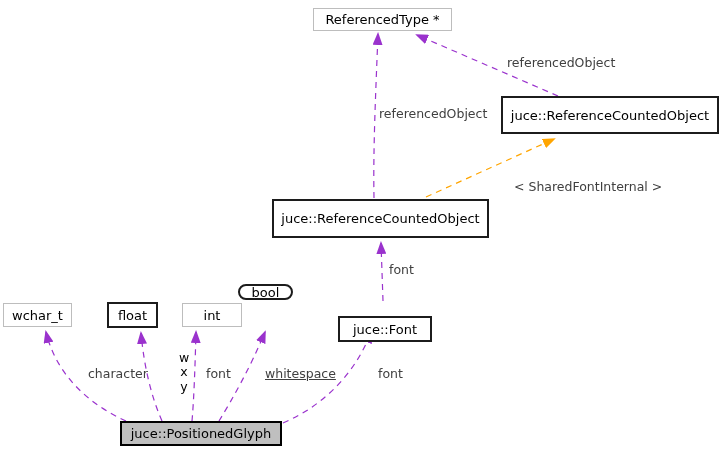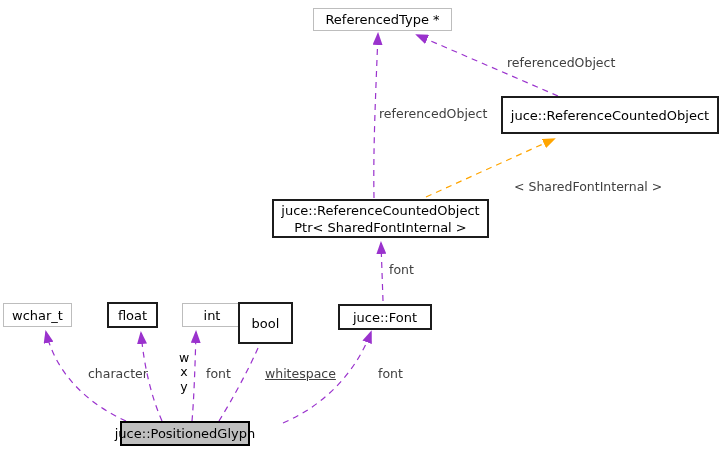--- a/index.html
+++ b/index.html
@@ -74,44 +74,43 @@
   <div class="node" style="left:313px;top:8px;width:139px;height:23px;">
     <span>ReferencedType *</span>
   </div>
 
   <div class="node linked" style="left:501px;top:96px;width:218px;height:38px;">
     <span>juce::ReferenceCountedObject</span>
   </div>
 
   <div class="node linked" style="left:272px;top:199px;width:217px;height:39px;">
     <span>juce::ReferenceCountedObject</span>
-    <span>Ptr&lt; SharedFontInternal &gt;</span>
   </div>
 
   <div class="node linked" style="left:107px;top:302px;width:51px;height:26px;">
     <span>float</span>
   </div>
 
   <div class="node" style="left:3px;top:303px;width:69px;height:24px;">
     <span>wchar_t</span>
   </div>
 
   <div class="node" style="left:182px;top:303px;width:60px;height:24px;">
     <span>int</span>
   </div>
 
-  <div class="node linked" style="left:238px;top:302px;width:55px;height:42px;">
+  <div class="node linked" style="left:238px;top:284px;width:55px;height:16px;border-radius:11px;">
     <span>bool</span>
   </div>
 
-  <div class="node linked" style="left:338px;top:304px;width:94px;height:26px;">
+  <div class="node linked" style="left:338px;top:316px;width:94px;height:26px;">
     <span>juce::Font</span>
   </div>
 
-  <div class="node main" style="left:120px;top:421px;width:130px;height:25px;">
+  <div class="node main" style="left:120px;top:421px;width:162px;height:25px;">
     <span>juce::PositionedGlyph</span>
   </div>
 
   <span class="edge-label" style="left:507px;top:56px;">referencedObject</span>
 
   <span class="edge-label" style="left:379px;top:107px;">referencedObject</span>
 
   <span class="edge-label" style="left:514px;top:148px;margin-top:32px;">&lt; SharedFontInternal &gt;</span>
 
   <span class="edge-label" style="left:389px;top:263px;">font</span>

